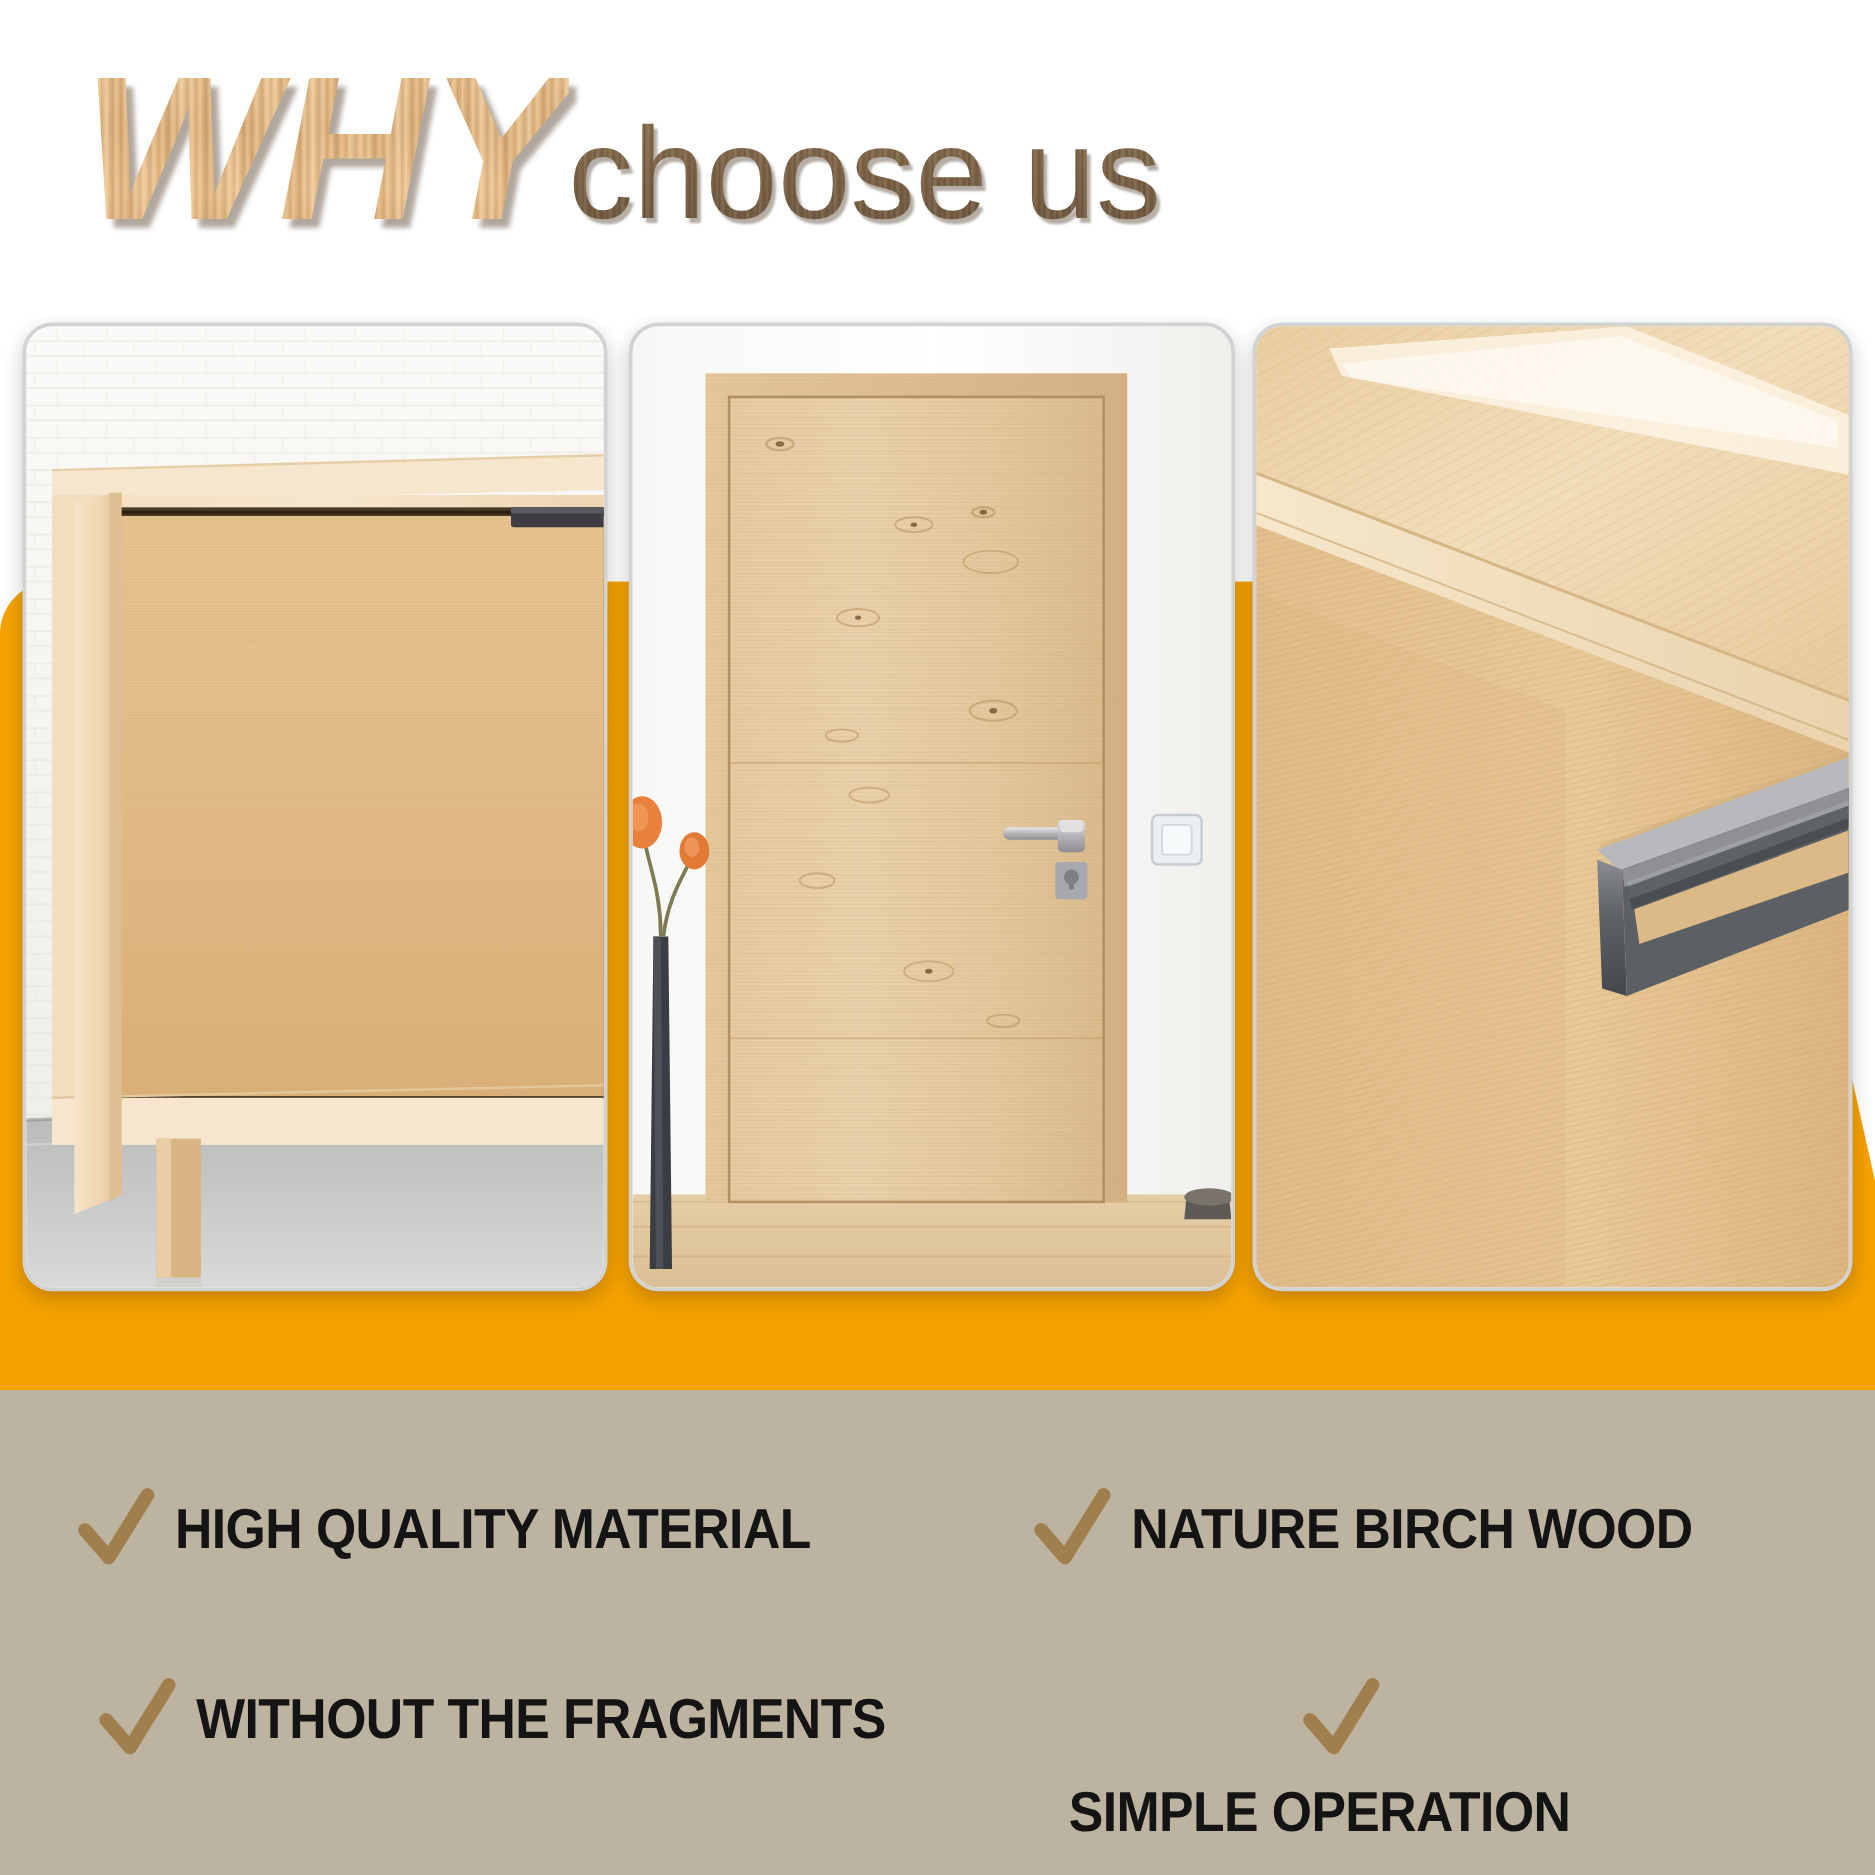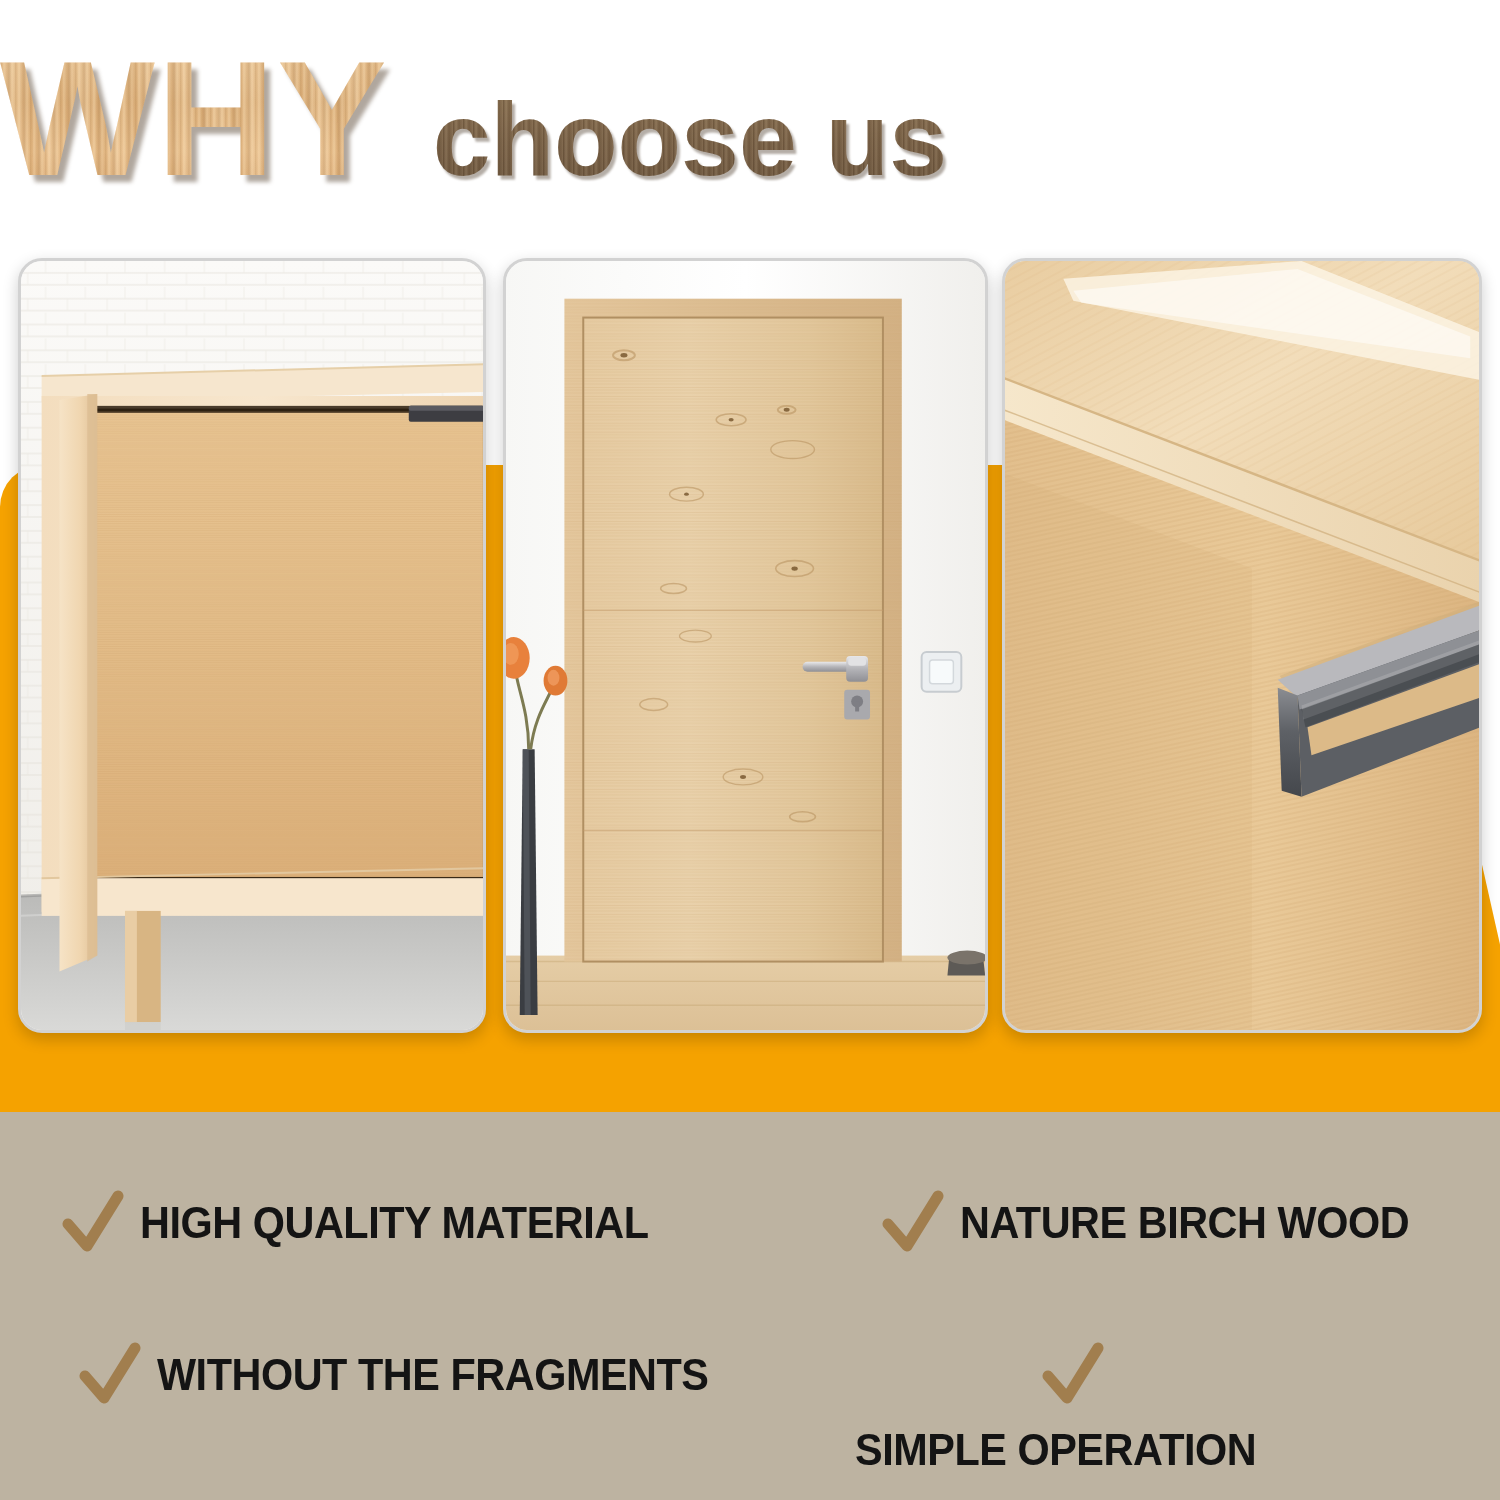--- a/index.html
+++ b/index.html
@@ -13,20 +13,21 @@
 
   
   .header {
     position:absolute;
     left:0; top:0;
     width:1500px; height:250px;
     display:flex;
     align-items:center;
   }
   .hdr-why {
+    margin-left:66px;
     font-size:164px;
     font-weight:bold;
     letter-spacing:2px;
     line-height:1;
     
     background:
       repeating-linear-gradient(90deg,
         rgba(150,105,55,.22) 0px,
         rgba(150,105,55,.05) 2px,
         rgba(255,235,200,.30) 4px,
@@ -37,25 +38,25 @@
       repeating-linear-gradient(88deg,
         rgba(160,110,60,.14) 0px,
         rgba(255,240,215,.20) 18px,
         rgba(160,110,60,.10) 34px),
       linear-gradient(180deg,#ecc491 0%,#e2b57e 40%,#ecc08a 70%,#dfae77 100%);
     -webkit-background-clip:text;
     background-clip:text;
     color:transparent;
     filter:drop-shadow(6px 7px 2px rgba(80,60,40,.45));
     transform:translateY(-6px);
+    font-style:italic;
   }
   .hdr-choose {
-    margin-left:44px;
     font-size:104px;
-    font-weight:bold;
+    font-weight:normal;
     letter-spacing:0px;
     line-height:1;
     background:
       repeating-linear-gradient(90deg,
         rgba(60,40,20,.30) 0px,
         rgba(255,235,200,.12) 3px,
         rgba(70,48,24,.18) 6px,
         rgba(255,235,200,.08) 10px),
       linear-gradient(180deg,#8b7253 0%,#7a6248 50%,#6d5740 100%);
     -webkit-background-clip:text;
@@ -89,21 +90,21 @@
     left:0; top:0;
     width:1500px; height:388px;
   }
   .feature-item {
     position:absolute;
     display:flex;
     align-items:center;
     gap:16px;
   }
   .feature-item.r0c0 { left:62px;  top:78px; }
-  .feature-item.r0c1 { left:882px; top:78px;gap:16px; }
+  .feature-item.r0c1 { left:827px; top:78px;gap:16px; }
   .feature-item.r1c0 { left:79px;  top:230px; }
   .feature-item.r1c1 { left:855px; top:230px;flex-direction:column; }
 
   .check-icon { width:62px; height:66px; flex:0 0 auto; display:block; }
   .feature-label {
     font-size:45px;
     font-weight:bold;
     color:#141414;
     letter-spacing:-0.5px;
     white-space:nowrap;

